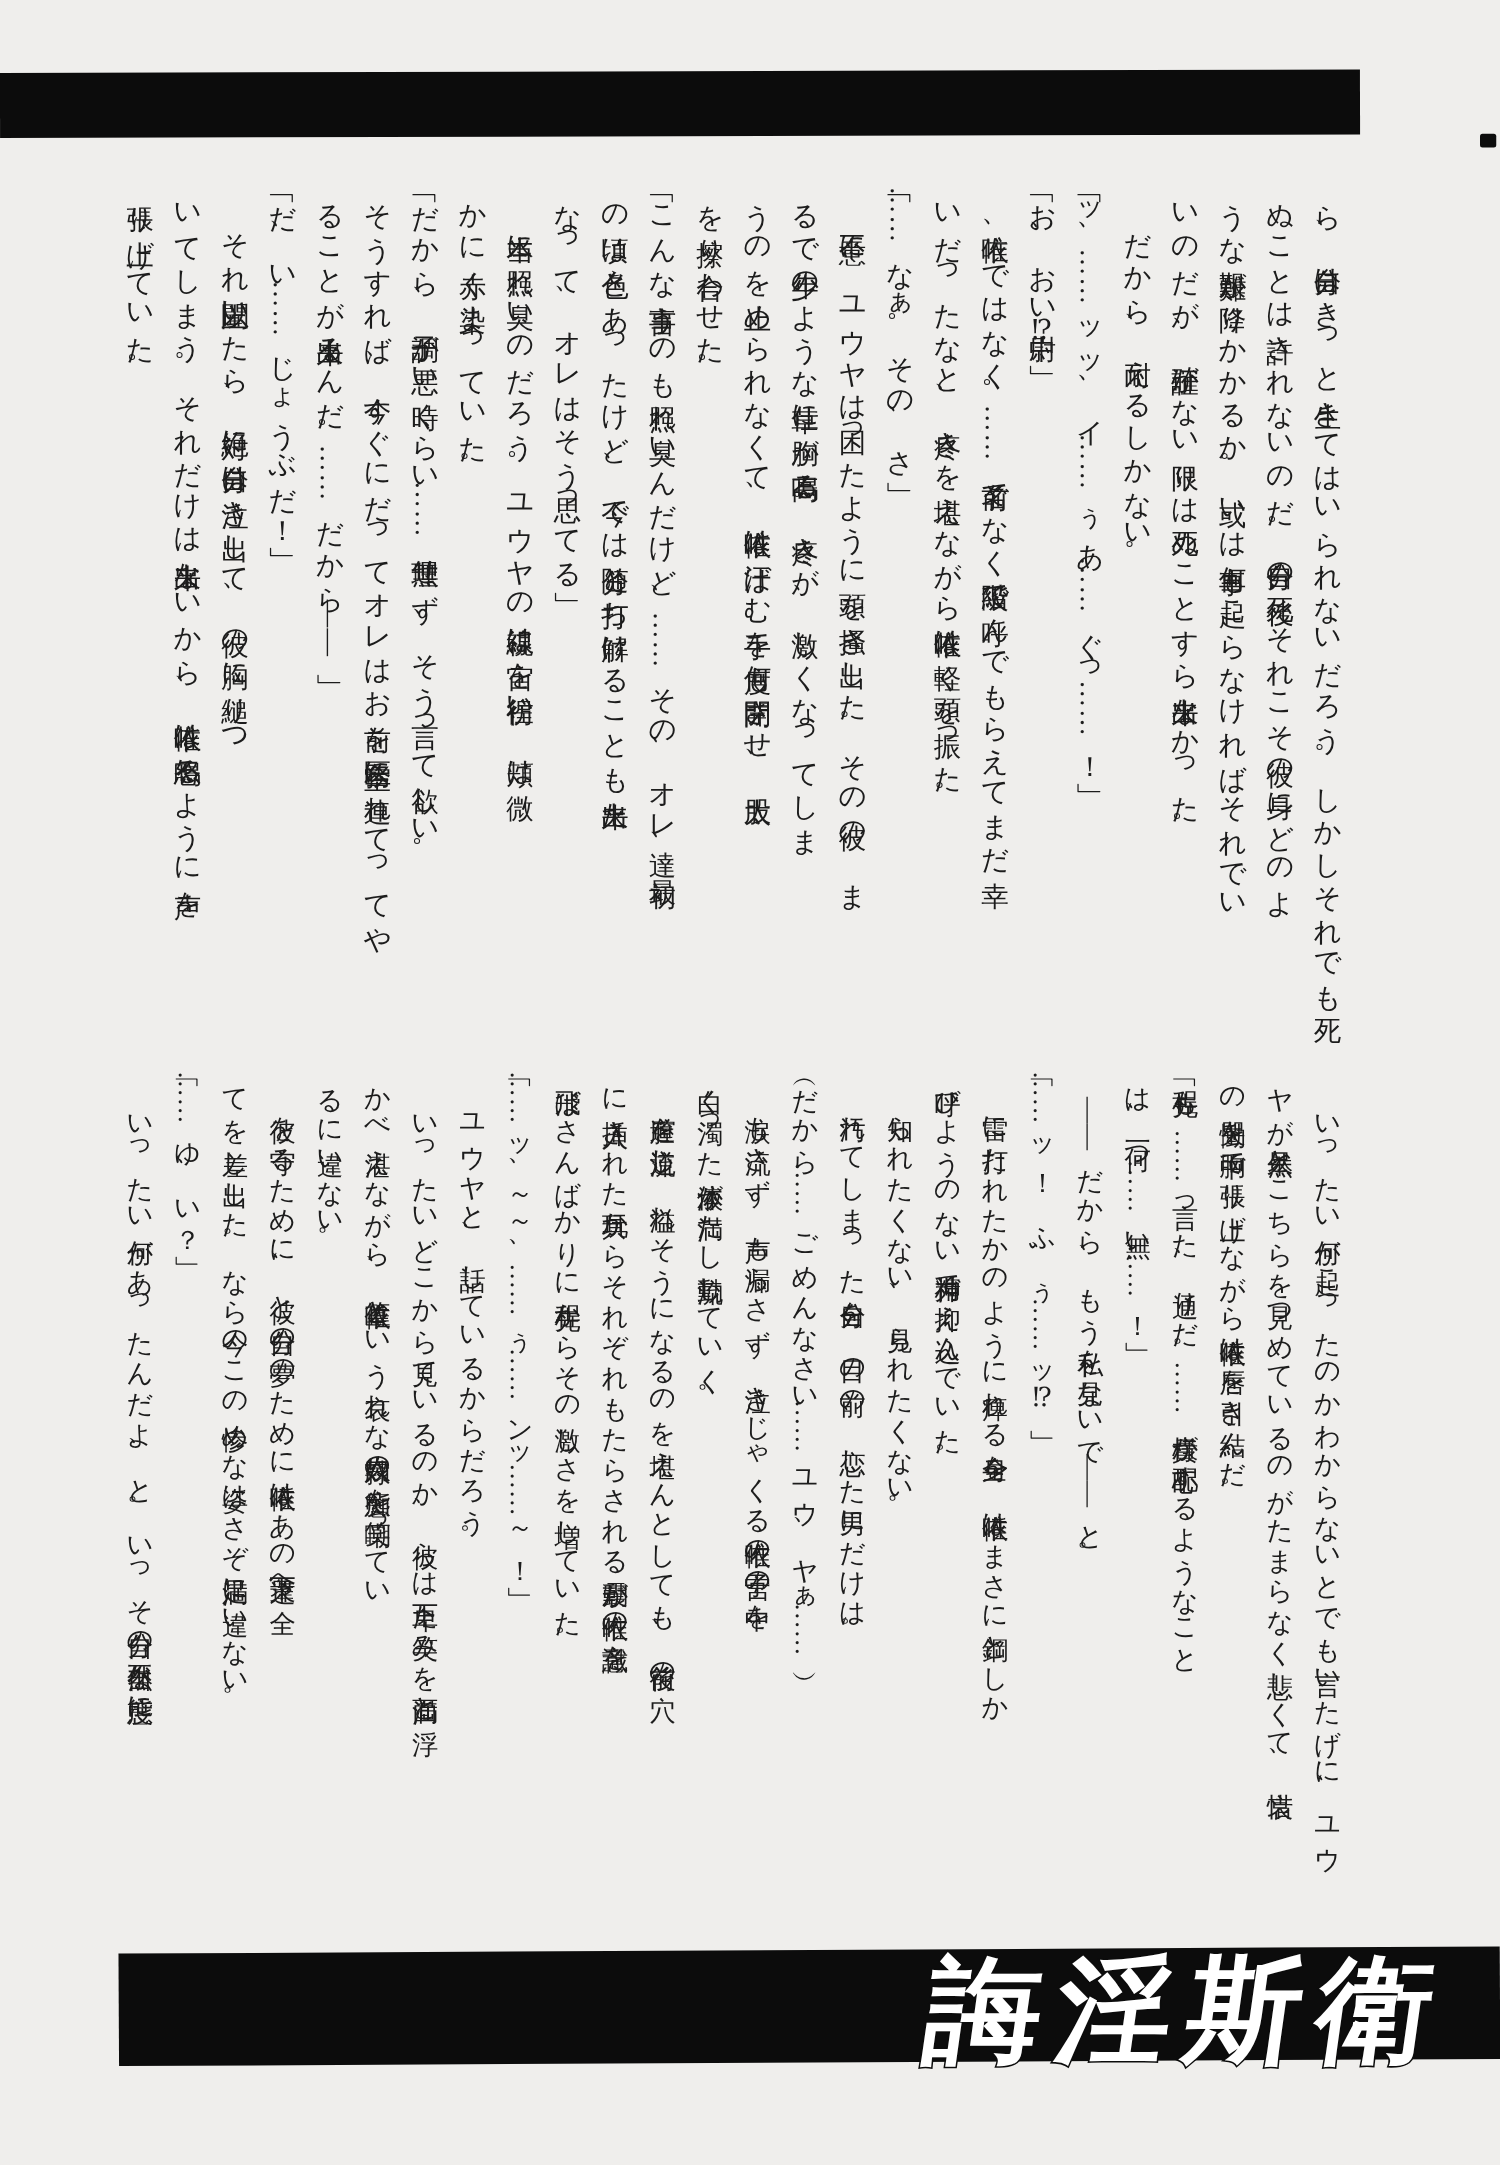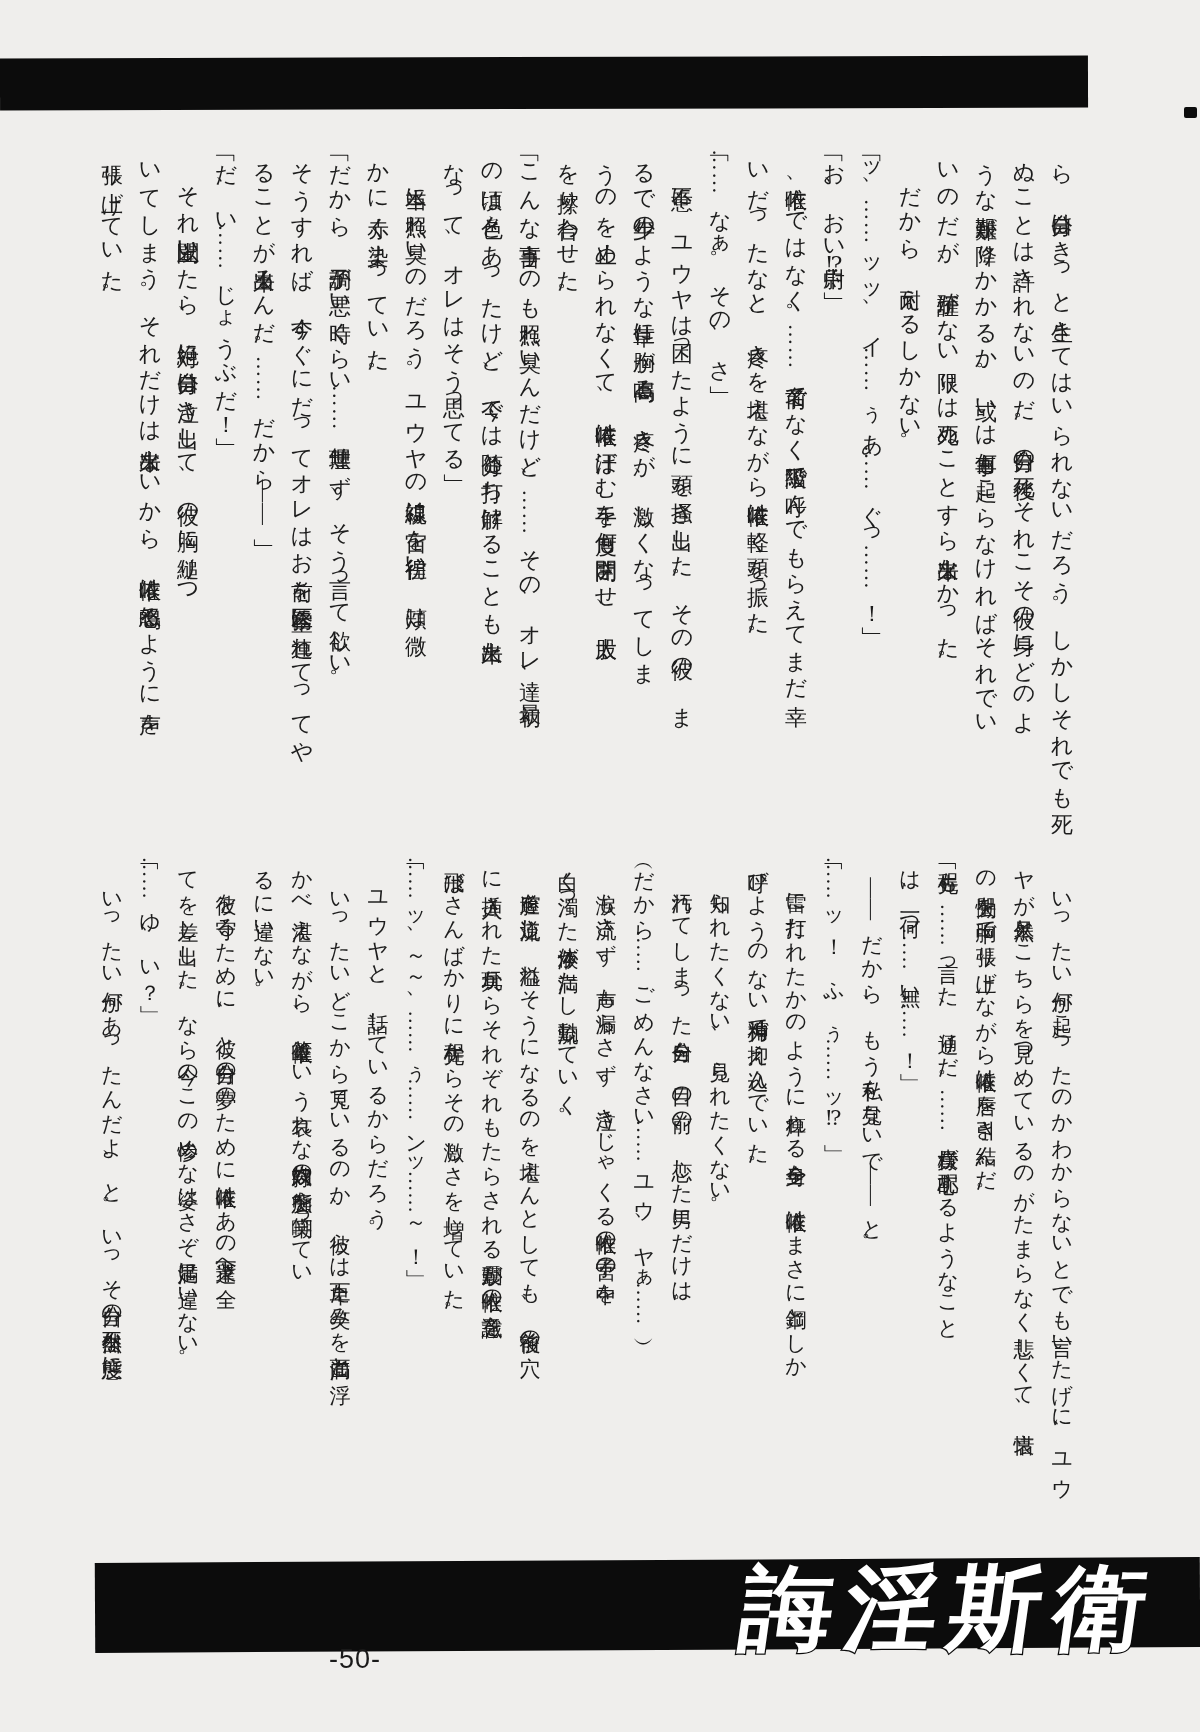--- a/index.html
+++ b/index.html
@@ -107,17 +107,14 @@
       <div class="vcol">「……ゆ、い？」</div>
       <div class="vcol">　いったい何があったんだよ、と。いっそ自分の不自然な態度に</div>
     </div>
 
   <div class="bar bar-bottom"></div>
 
   <svg class="title-art-svg" width="480" height="190">
     <text x="20" y="125" font-size="92" letter-spacing="12" fill="#ffffff" stroke="#0c0c0c" stroke-width="2.5" paint-order="stroke" transform="skewX(-8)">誨淫斯衛</text>
   </svg>
 
-  <div class="page-number">
-    <span>-50-</span>
-  </div>
 
 </div>
 
 </body></html>

